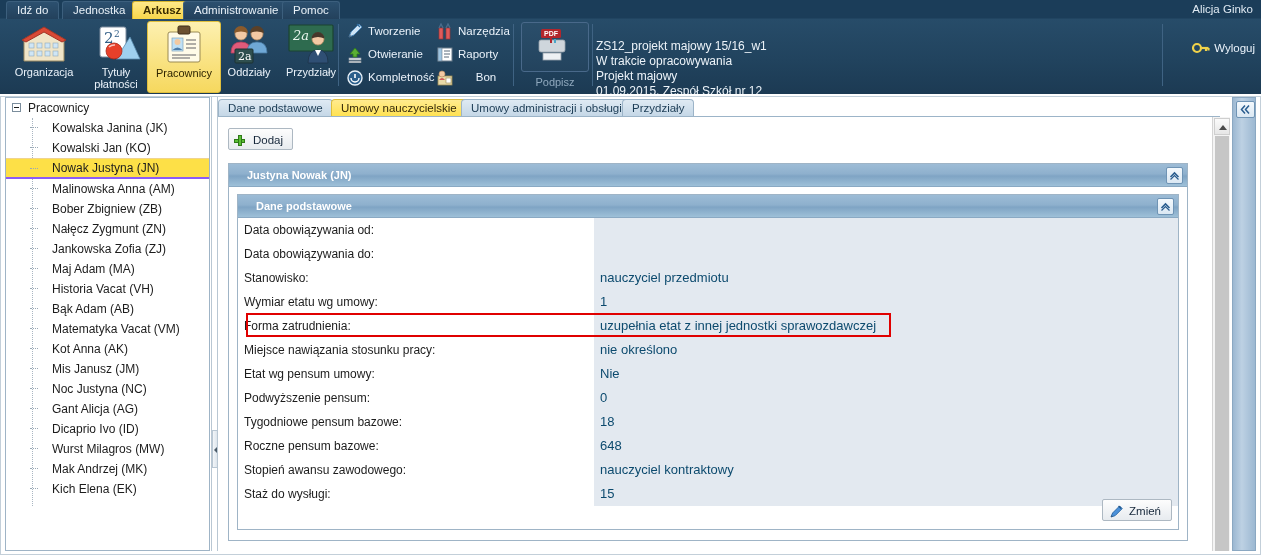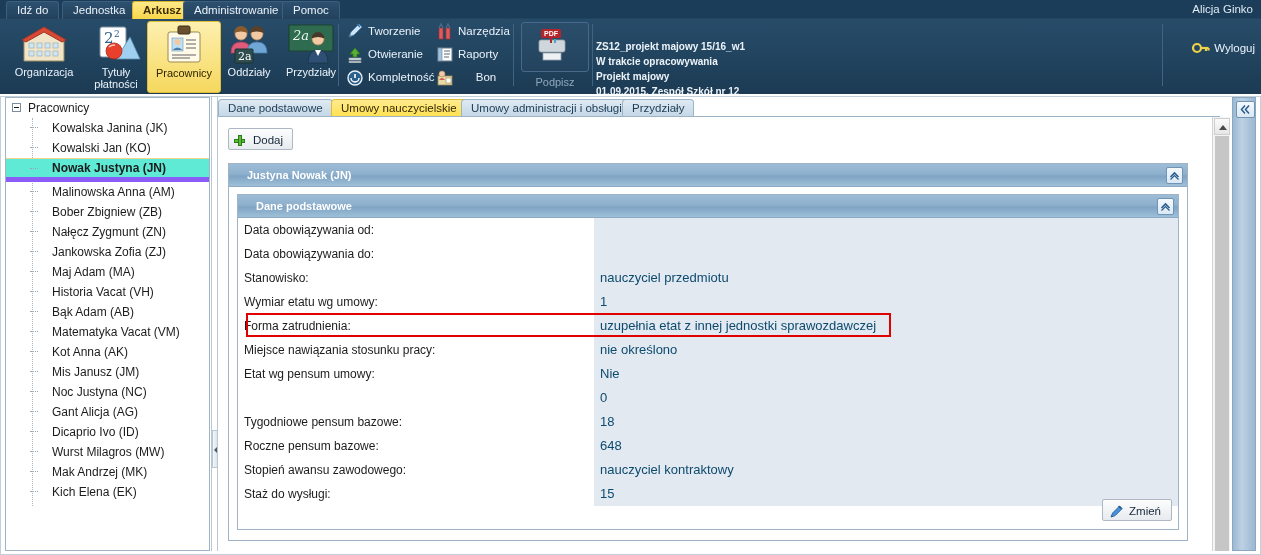--- a/index.html
+++ b/index.html
@@ -60,21 +60,21 @@
 
   .signbox{position:absolute;left:521px;top:4px;width:68px;height:72px;text-align:center;}
   .signbox .frame{
     width:66px;height:48px;border:1px solid #49698a;border-radius:3px;
     position:relative;background:rgba(255,255,255,.02);
   }
   .signbox .cap{color:#8fa8bd;font-size:11px;line-height:16px;margin-top:2px;}
 
   .docinfo{
     position:absolute;left:596px;top:21px;width:560px;
-    color:#ecf3f9;font-size:10px;line-height:15px;white-space:nowrap;font-weight:bold;
+    color:#ecf3f9;font-size:12px;line-height:15px;white-space:nowrap;
   }
 
   .logoutbtn{
     position:absolute;right:6px;top:20px;height:20px;line-height:20px;
     color:#eaf2fa;font-size:11.5px;padding-left:22px;white-space:nowrap;cursor:default;
   }
   .logoutbtn .sic{position:absolute;left:0;top:2px;width:18px;height:16px;}
 
   
   .leftpanel{
@@ -94,21 +94,21 @@
     content:"";position:absolute;left:1px;top:3px;width:5px;height:1px;background:#1c1c1c;
   }
   .treeitem{
     position:relative;height:20px;line-height:20px;padding-left:46px;
     font-size:12px;color:#1c1c1c;white-space:nowrap;cursor:default;
   }
   .treeitem:before{
     content:"";position:absolute;left:24px;top:9px;width:8px;height:1px;
     border-top:1px dotted #99a8b5;
   }
-  .treeitem.sel{background:#5eead4;border-top:1px solid #f0d48f;border-bottom:5px solid #8b5cf6;height:18px;line-height:18px;font-weight:bold;}
+  .treeitem.sel{background:#fde047;border-top:1px solid #f0d48f;border-bottom:2px solid #8b5cf6;height:18px;line-height:18px;}
   .vdots{position:absolute;left:26px;top:20px;width:1px;height:388px;border-left:1px dotted #a9b6c2;}
 
   
   .splitter{position:absolute;left:211px;top:97px;width:8px;height:454px;background:#ffffff;}
   .splitter .bar1{position:absolute;left:0px;top:0;width:1px;height:454px;background:#b9c7d3;}
   .splitter .bar2{position:absolute;left:6px;top:0;width:1px;height:454px;background:#b9c7d3;}
   .splitter .grip{
     position:absolute;left:1px;top:333px;width:6px;height:38px;
     background:linear-gradient(to right,#f3f6f9,#dde5ec);
     border:1px solid #b9c7d3;box-sizing:border-box;
@@ -559,20 +559,21 @@
               </div>
               <div class="frow">
                 <div class="fcell-l">Miejsce nawiązania stosunku pracy:</div>
                 <div class="fcell-v">nie określono</div>
               </div>
               <div class="frow">
                 <div class="fcell-l">Etat wg pensum umowy:</div>
                 <div class="fcell-v">Nie</div>
               </div>
               <div class="frow">
+                <div class="fcell-l">Podwyższenie pensum:</div>
                 <div class="fcell-v">0</div>
               </div>
               <div class="frow">
                 <div class="fcell-l">Tygodniowe pensum bazowe:</div>
                 <div class="fcell-v">18</div>
               </div>
               <div class="frow">
                 <div class="fcell-l">Roczne pensum bazowe:</div>
                 <div class="fcell-v">648</div>
               </div>

